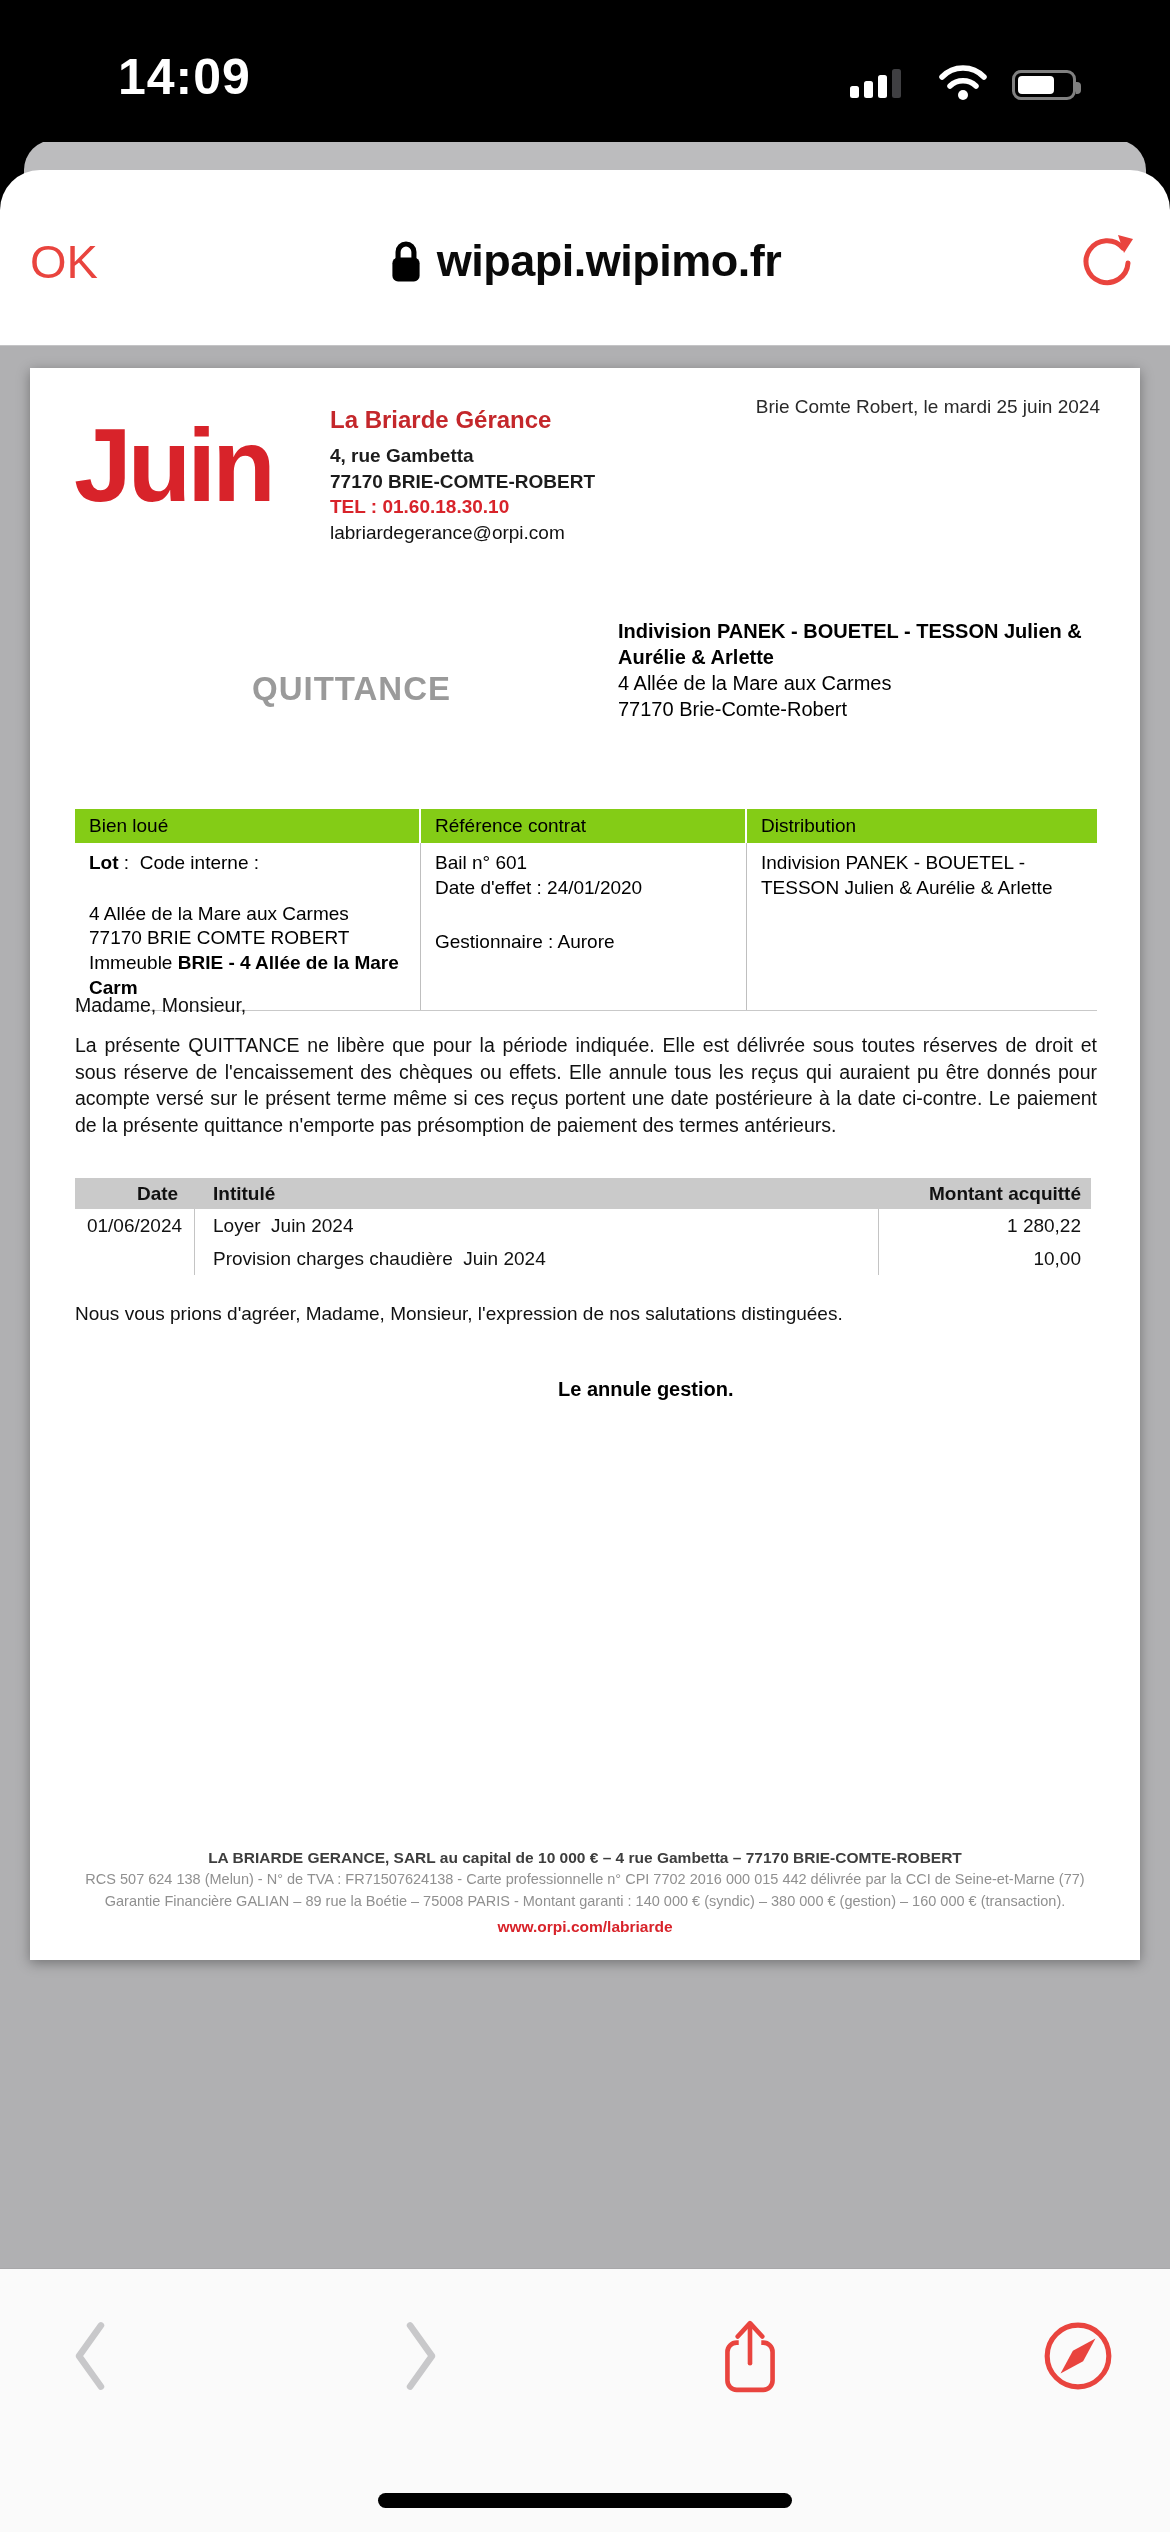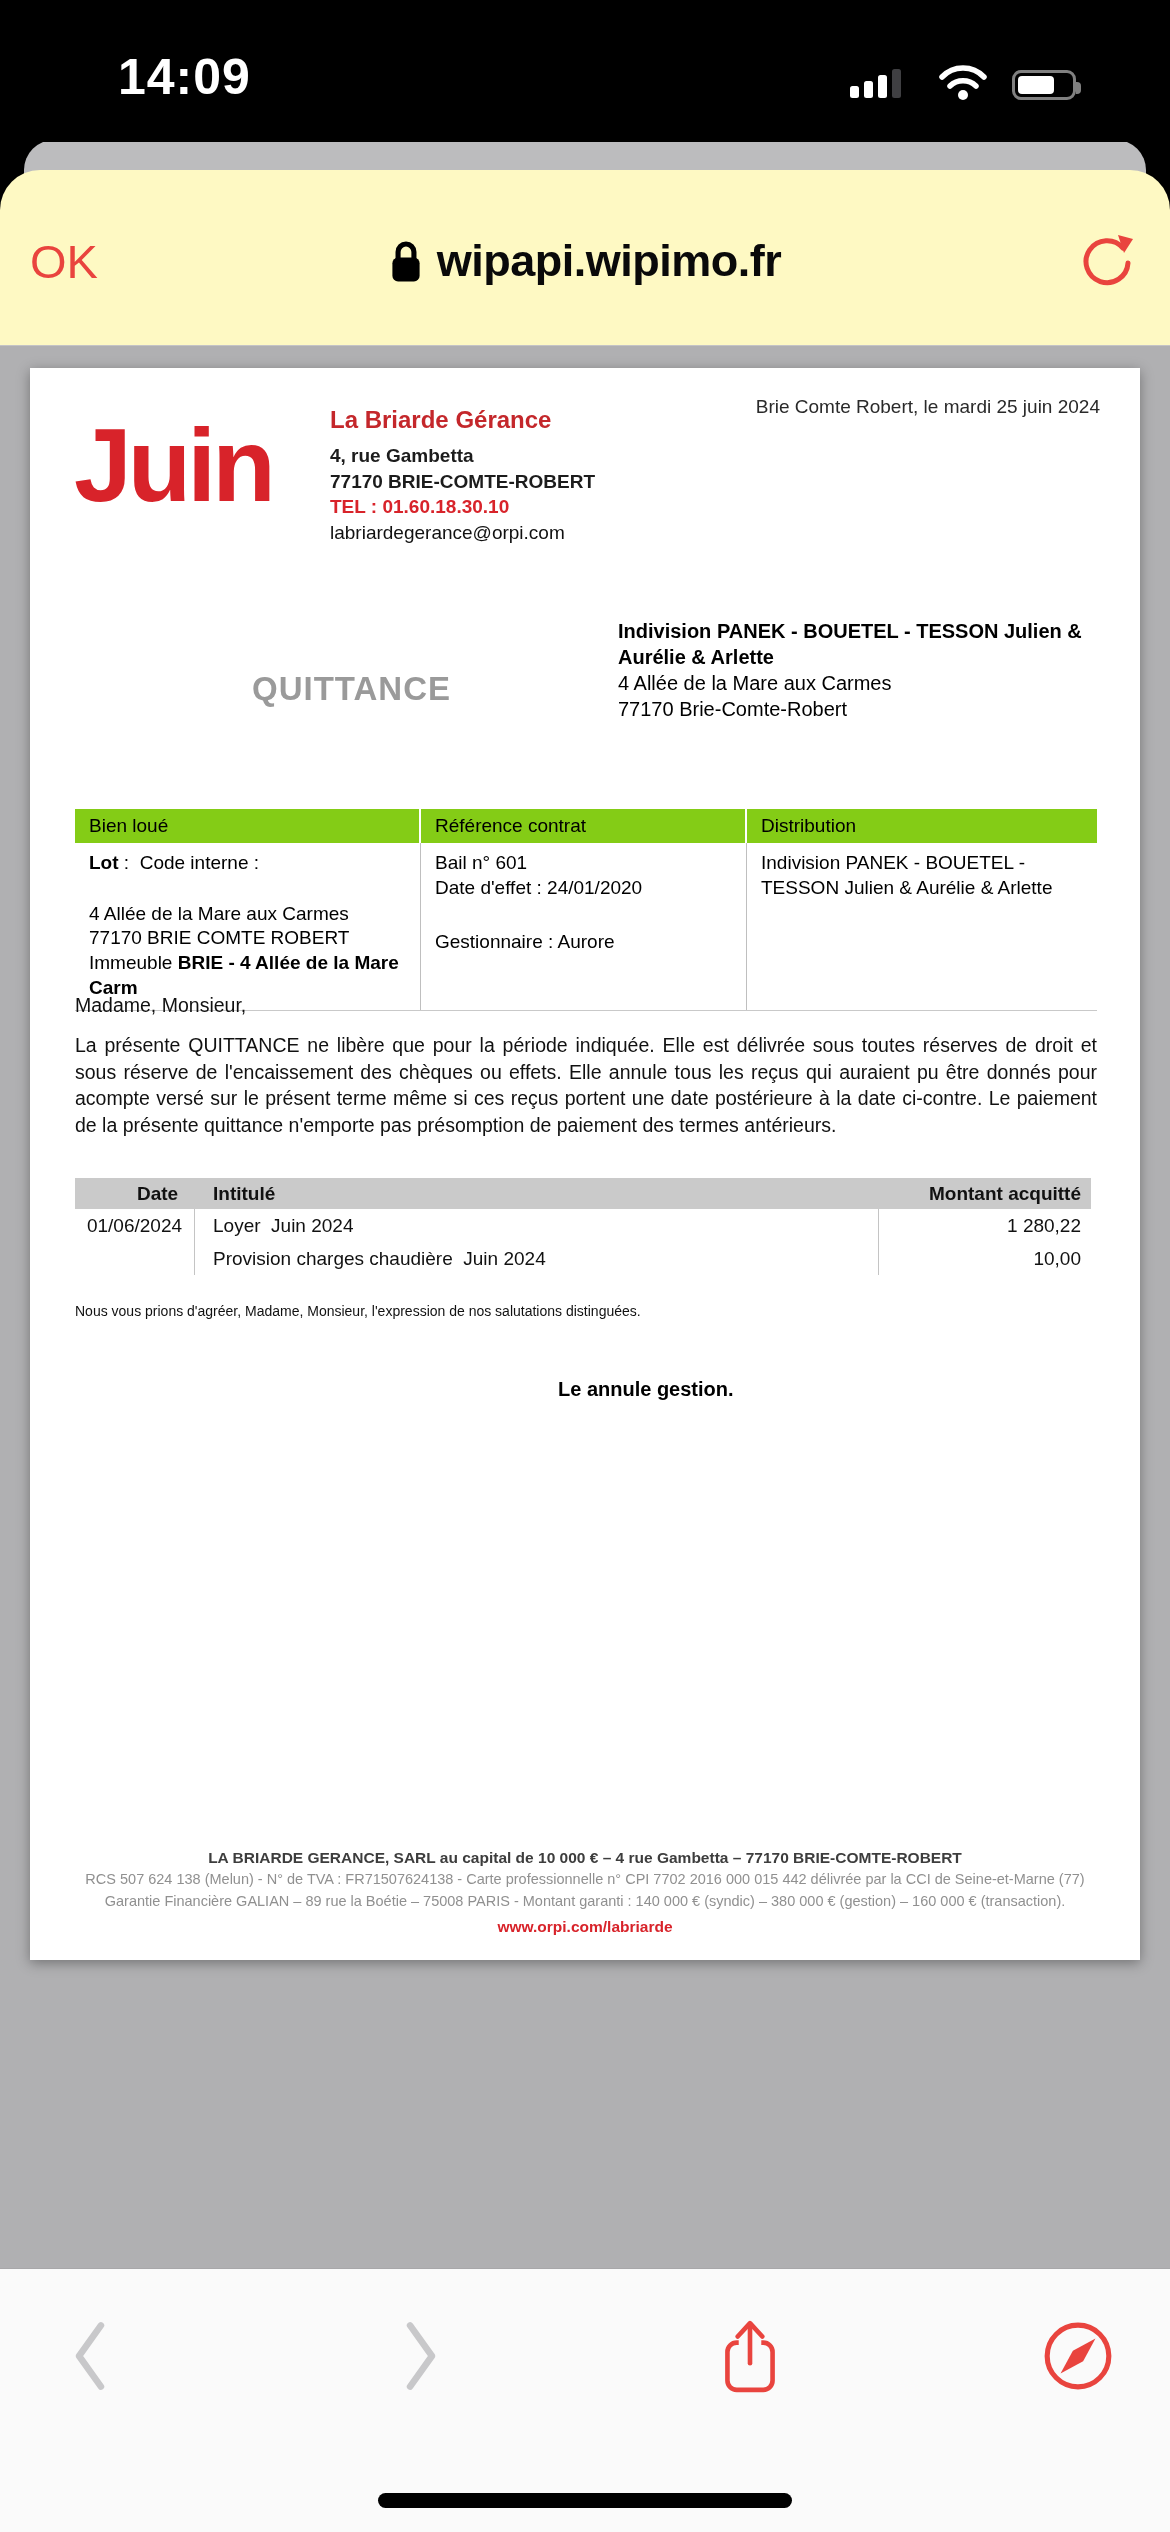--- a/index.html
+++ b/index.html
@@ -16,21 +16,21 @@
   .sig-bars { position:absolute; left:850px; top:69px; width:54px; height:29px; display:flex; align-items:flex-end; gap:5px; }
   .sig-bars i { display:block; width:9px; border-radius:2.5px; background:#fff; }
   .sig-bars i:nth-child(1){height:12px;} .sig-bars i:nth-child(2){height:17px;}
   .sig-bars i:nth-child(3){height:23px;} .sig-bars i:nth-child(4){height:29px; background:#3f3f42;}
   .wifi { position:absolute; left:938px; top:64px; }
   .battery { position:absolute; left:1012px; top:70px; width:64px; height:30px; border:3px solid rgba(255,255,255,.5); border-radius:9px; padding:3px; }
   .battery .level { width:70%; height:100%; background:#fff; border-radius:4px; }
   .battery .nub { position:absolute; right:-8px; top:9px; width:5px; height:12px; background:rgba(255,255,255,.5); border-radius:0 4px 4px 0; }
   
   .sheet-peek { position:absolute; left:24px; right:24px; top:140px; height:44px; background:#bcbcbe; border-radius:30px 30px 0 0; z-index:5; }
-  .toolbar-card { position:absolute; left:0; right:0; top:170px; height:176px; background:#fef9c3; border-radius:40px 40px 0 0; z-index:10; border-bottom:1px solid #c4c4c6; }
+  .toolbar-card { position:absolute; left:0; right:0; top:170px; height:176px; background:#ffffff; border-radius:40px 40px 0 0; z-index:10; border-bottom:1px solid #c4c4c6; }
   .toolbar-row { position:absolute; left:0; right:0; top:45px; height:92px; display:flex; align-items:center; }
   .ok-button { position:absolute; left:30px; font-size:47px; color:#e9443e; cursor:pointer; }
   .url-pill { position:absolute; left:0; right:0; display:flex; align-items:center; justify-content:center; gap:14px; }
   .url-text { font-size:45px; font-weight:700; color:#0a0a0a; letter-spacing:-0.5px; }
   .reload-btn { position:absolute; right:34px; width:56px; height:56px; }
   
   .backdrop { position:absolute; left:0; right:0; top:346px; height:1922px; background:#b0b0b2; z-index:1; }
   .doc-page { position:absolute; left:30px; top:368px; width:1110px; height:1592px; background:#fff; box-shadow:0 3px 12px rgba(0,0,0,.35); z-index:2; }
   .dateline { position:absolute; right:40px; top:28px; font-size:19px; color:#2a2a2a; }
   .orpi-logo { position:absolute; left:44px; top:40px; font-size:104px; font-weight:700; letter-spacing:-4px; color:#d8232a; line-height:1.1; }
@@ -63,21 +63,21 @@
   .t2 .hd .c-date { text-align:center;padding-left:45px; }
   .t2 .hd .c-lab { padding-left:18px; }
   .t2 .hd .c-amt { text-align:right; padding-right:10px; }
   .t2 .row { display:grid; grid-template-columns:120px 684px 212px; height:33px; align-items:center; }
   .t2 .row .c-date { text-align:center; border-right:1px solid #c4c4c4; height:100%; display:flex; align-items:center; justify-content:center; }
   .t2 .row .c-lab { padding-left:18px; border-right:1px solid #c4c4c4; height:100%; display:flex; align-items:center; }
   .t2 .row .c-amt { text-align:right; padding-right:10px; }
   .t2 .total { display:grid; grid-template-columns:804px 212px; height:37px; align-items:center; background:#f1f1f1; border-top:1px solid #c9c9c9; border-bottom:1px solid #d2d2d2; font-weight:700; }
   .t2 .total .t-lab { text-align:right; padding-right:14px; border-right:1px solid #c4c4c4; height:100%; display:flex; align-items:center; justify-content:flex-end; }
   .t2 .total .t-amt { text-align:right; padding-right:10px; }
-  .closing { position:absolute; left:45px; top:935px; font-size:14px; color:#111;text-align:right; }
+  .closing { position:absolute; left:45px; top:935px; font-size:19px; color:#111;text-align:right; }
   .signature { position:absolute; left:528px; top:1010px; font-size:20px; font-weight:700; color:#000; }
   
   .doc-footer { position:absolute; left:0; right:0; top:1478px; text-align:center; line-height:1.5; }
   .doc-footer .f1 { font-size:15.5px; font-weight:700; color:#3d3d3d; }
   .doc-footer .f2, .doc-footer .f3 { font-size:14.5px; color:#909090; }
   .doc-footer .f4 { font-size:15.5px; font-weight:700; color:#d8232a; margin-top:2px; }
   
   .bottom-bar { position:absolute; left:0; right:0; top:2268px; height:264px; background:#fafafa; border-top:1px solid #a8a8aa; z-index:20; }
   .nav-icon { position:absolute; top:47px; width:80px; height:80px; display:flex; align-items:center; justify-content:center; }
   .home-indicator { position:absolute; left:378px; top:2493px; width:414px; height:15px; border-radius:8px; background:#000; z-index:31; }

